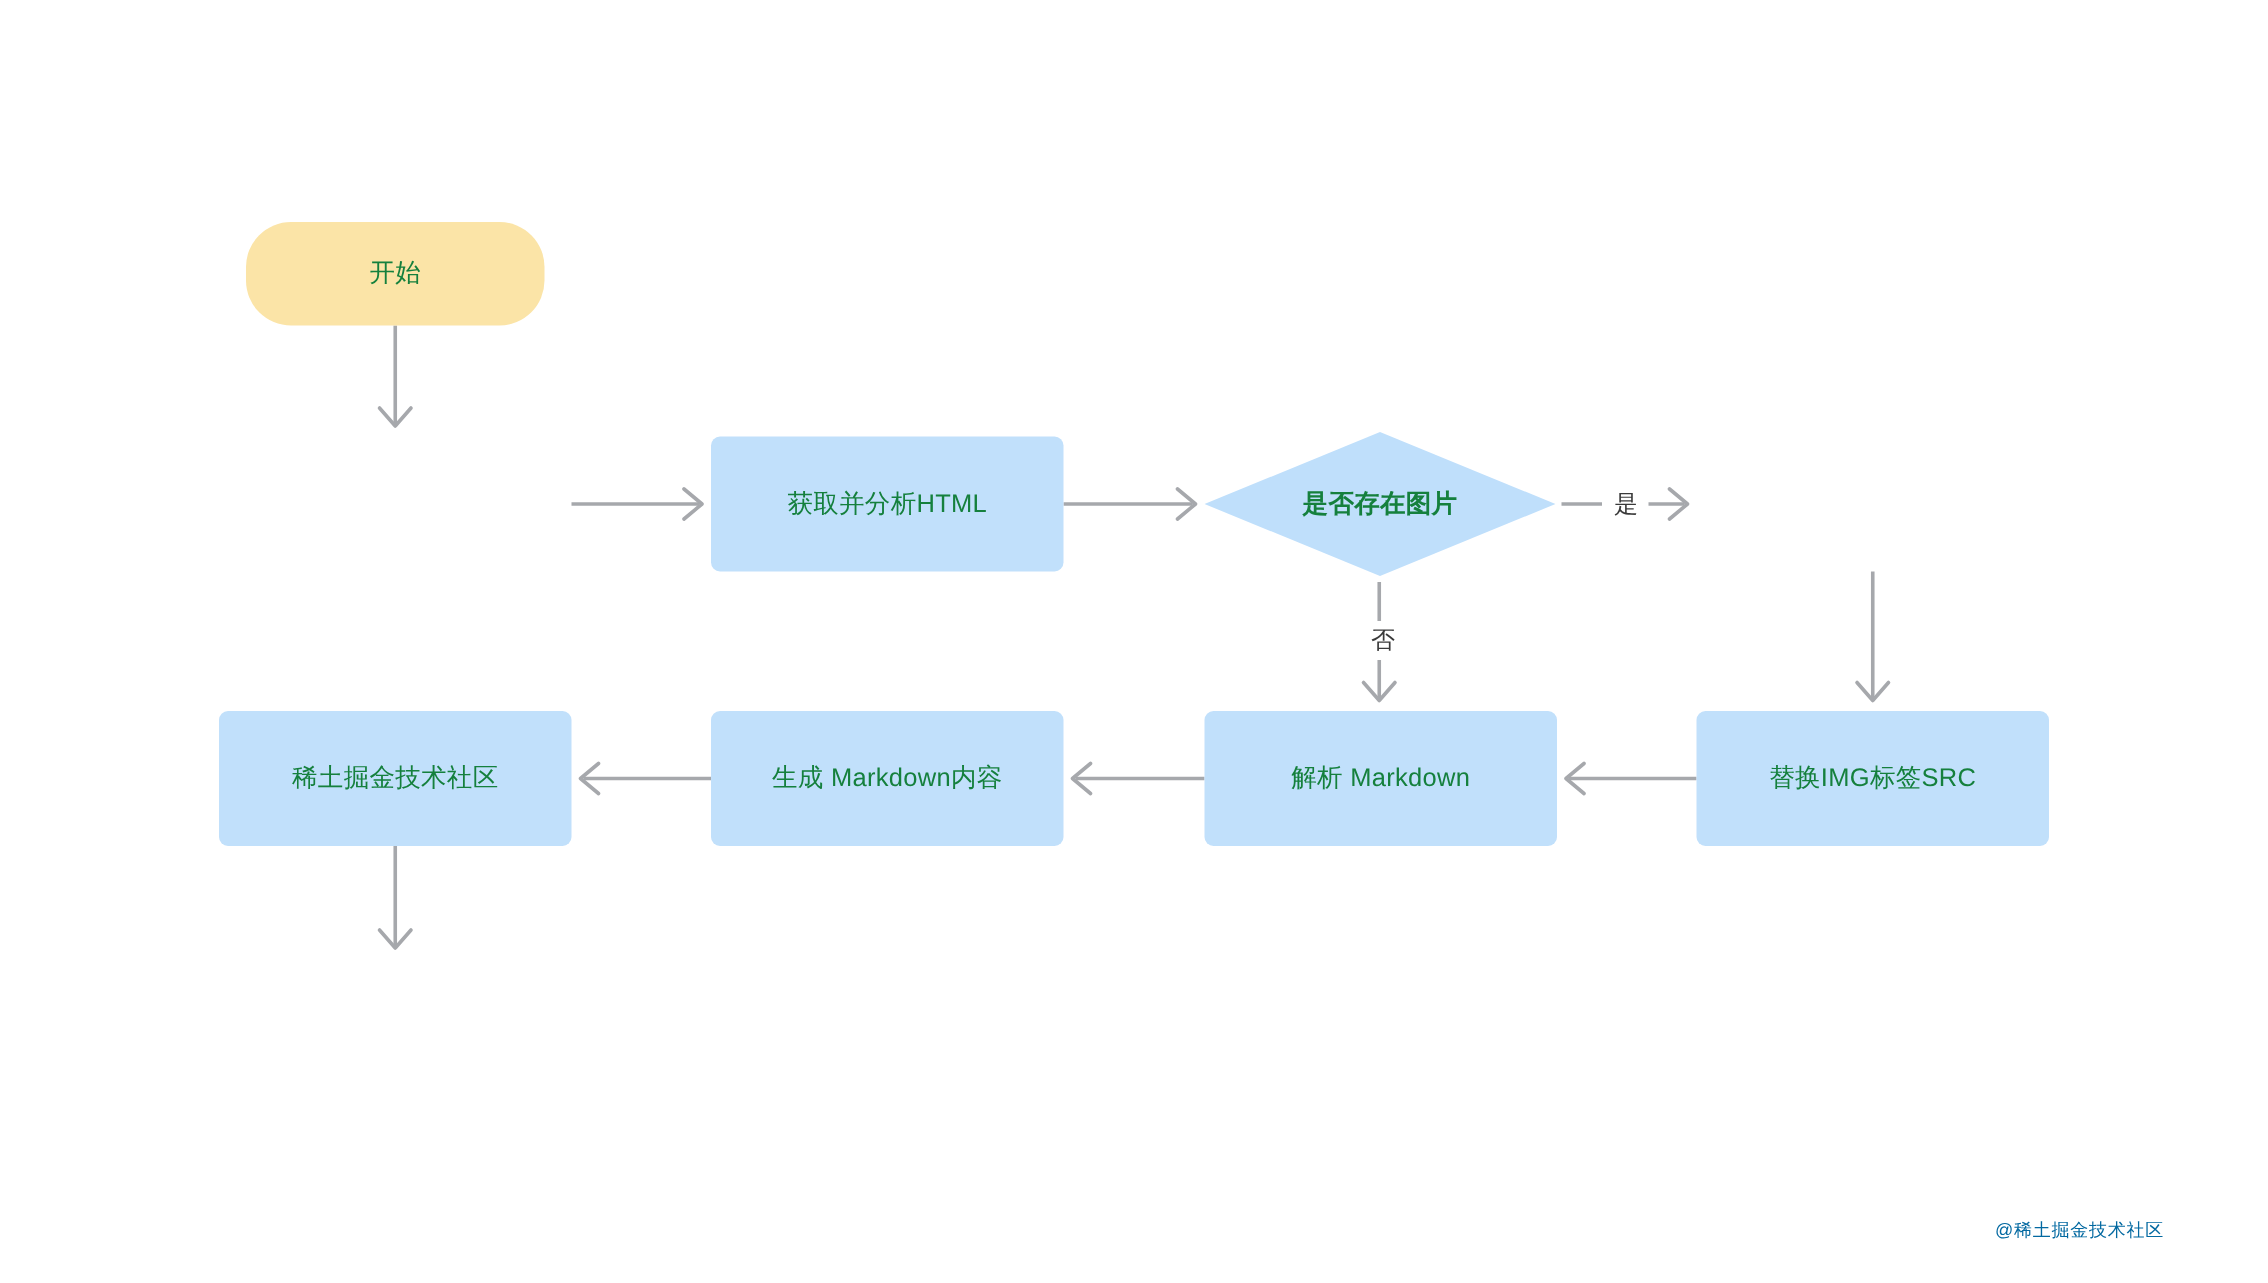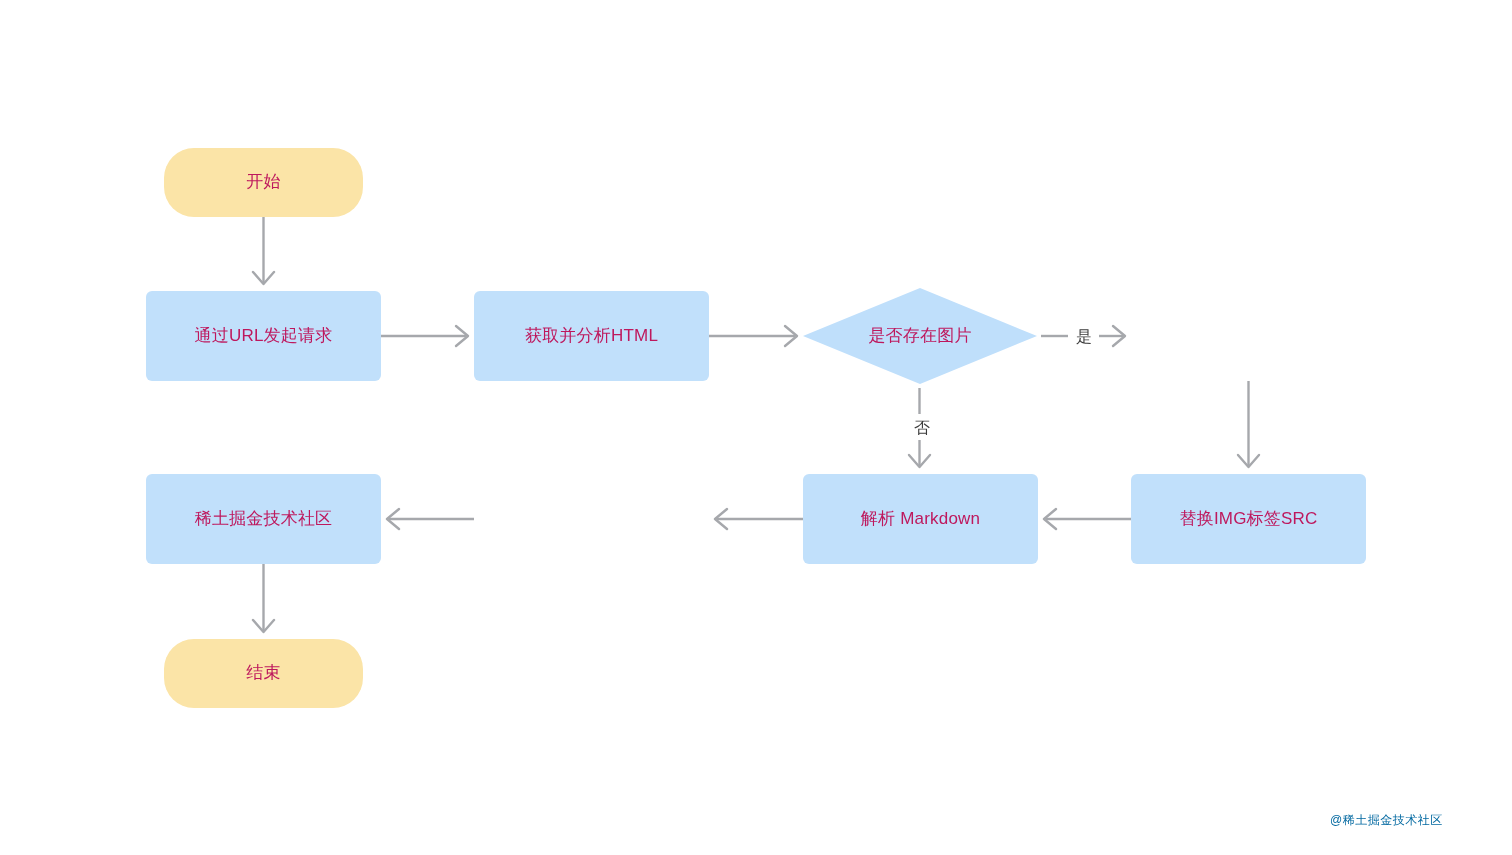--- a/index.html
+++ b/index.html
@@ -21,36 +21,37 @@
     width: 1512px;
     height: 855px;
   }
   .node {
     position: absolute;
     box-sizing: border-box;
     display: flex;
     align-items: center;
     justify-content: center;
     text-align: center;
-    color: #be185d;
+    color: #15803d;
     font-size: 17px;
     line-height: 1.35;
     letter-spacing: 0.2px;
     user-select: none;
   }
   .node-process {
     background: #c1e0fb;
     border-radius: 6px;
   }
   .node-terminator {
     background: #fbe4a7;
     border-radius: 30px;
   }
   .node-decision {
     background: transparent;
+    font-weight: bold;
   }
   .decision-shape {
     position: absolute;
     left: 0;
     top: 0;
     width: 100%;
     height: 100%;
   }
   .decision-label {
     position: relative;
@@ -144,23 +145,20 @@
     <g>
       <line class="edge-line" x1="263.5" y1="564" x2="263.5" y2="631"></line>
       <polyline class="edge-head" points="253,620 263.5,632 274,620"></polyline>
     </g>
   </svg>
 
   <div class="node node-terminator" style="left:164px;top:148px;width:199px;height:69px;">
     <span>开始</span>
   </div>
 
-  <div class="node node-process" style="left:146px;top:291px;width:235px;height:90px;">
-    <span>通过URL发起请求</span>
-  </div>
 
   <div class="node node-process" style="left:474px;top:291px;width:235px;height:90px;">
     <span>获取并分析HTML</span>
   </div>
 
   <div class="node node-decision" style="left:803px;top:288px;width:234px;height:96px;">
     <svg class="decision-shape" viewBox="0 0 234 96" preserveAspectRatio="none">
       <polygon points="117,0 234,48 117,96 0,48" fill="#bfdffb"></polygon>
     </svg>
     <span class="decision-label">是否存在图片</span>
@@ -168,28 +166,28 @@
 
 
   <div class="node node-process" style="left:1131px;top:474px;width:235px;height:90px;align-items:center;">
     <span>替换IMG标签SRC</span>
   </div>
 
   <div class="node node-process" style="left:803px;top:474px;width:235px;height:90px;">
     <span>解析 Markdown</span>
   </div>
 
+  <div class="node node-process" style="left:474px;top:474px;width:235px;height:90px;">
+    <span>生成 Markdown内容</span>
+  </div>
 
   <div class="node node-process" style="left:146px;top:474px;width:235px;height:90px;">
     <span>稀土掘金技术社区</span>
   </div>
 
-  <div class="node node-terminator" style="left:164px;top:639px;width:199px;height:69px;">
-    <span>结束</span>
-  </div>
 
   <div class="edge-label" style="left:1072px;top:327px;">是</div>
 
   <div class="edge-label" style="left:910px;top:418px;">否</div>
 
   <div class="watermark" style="left:1330px;top:812px;">@稀土掘金技术社区</div>
 
 </div>
 
 </body></html>

